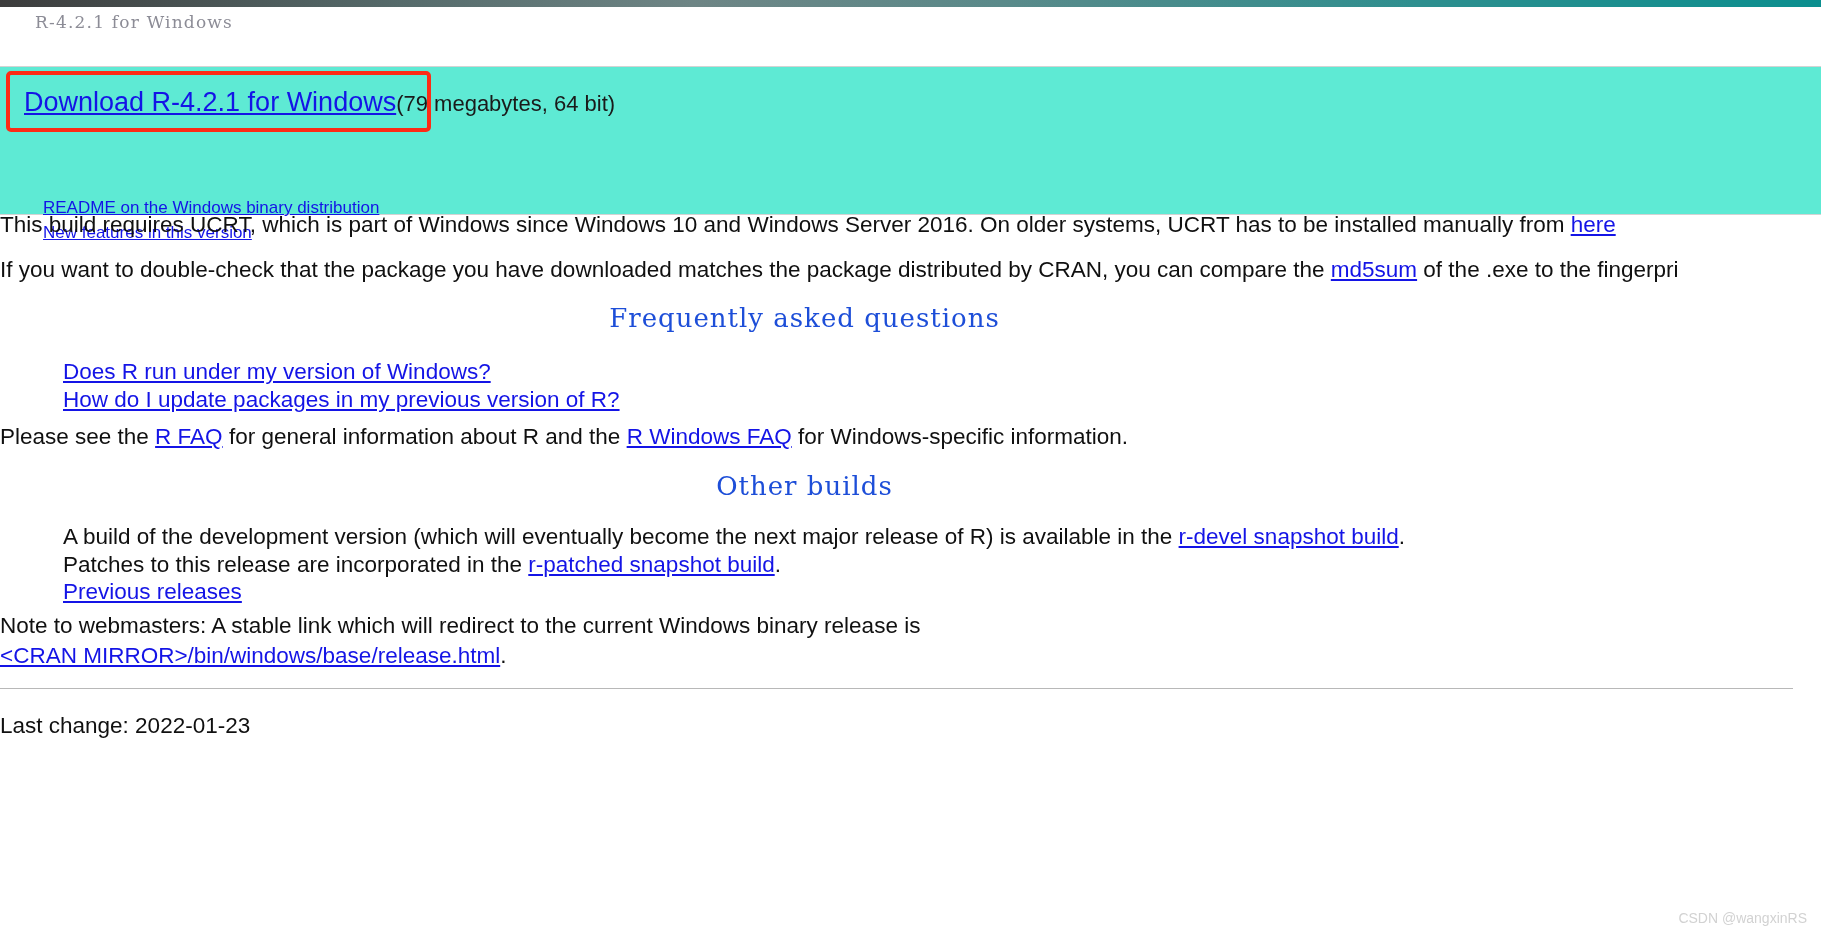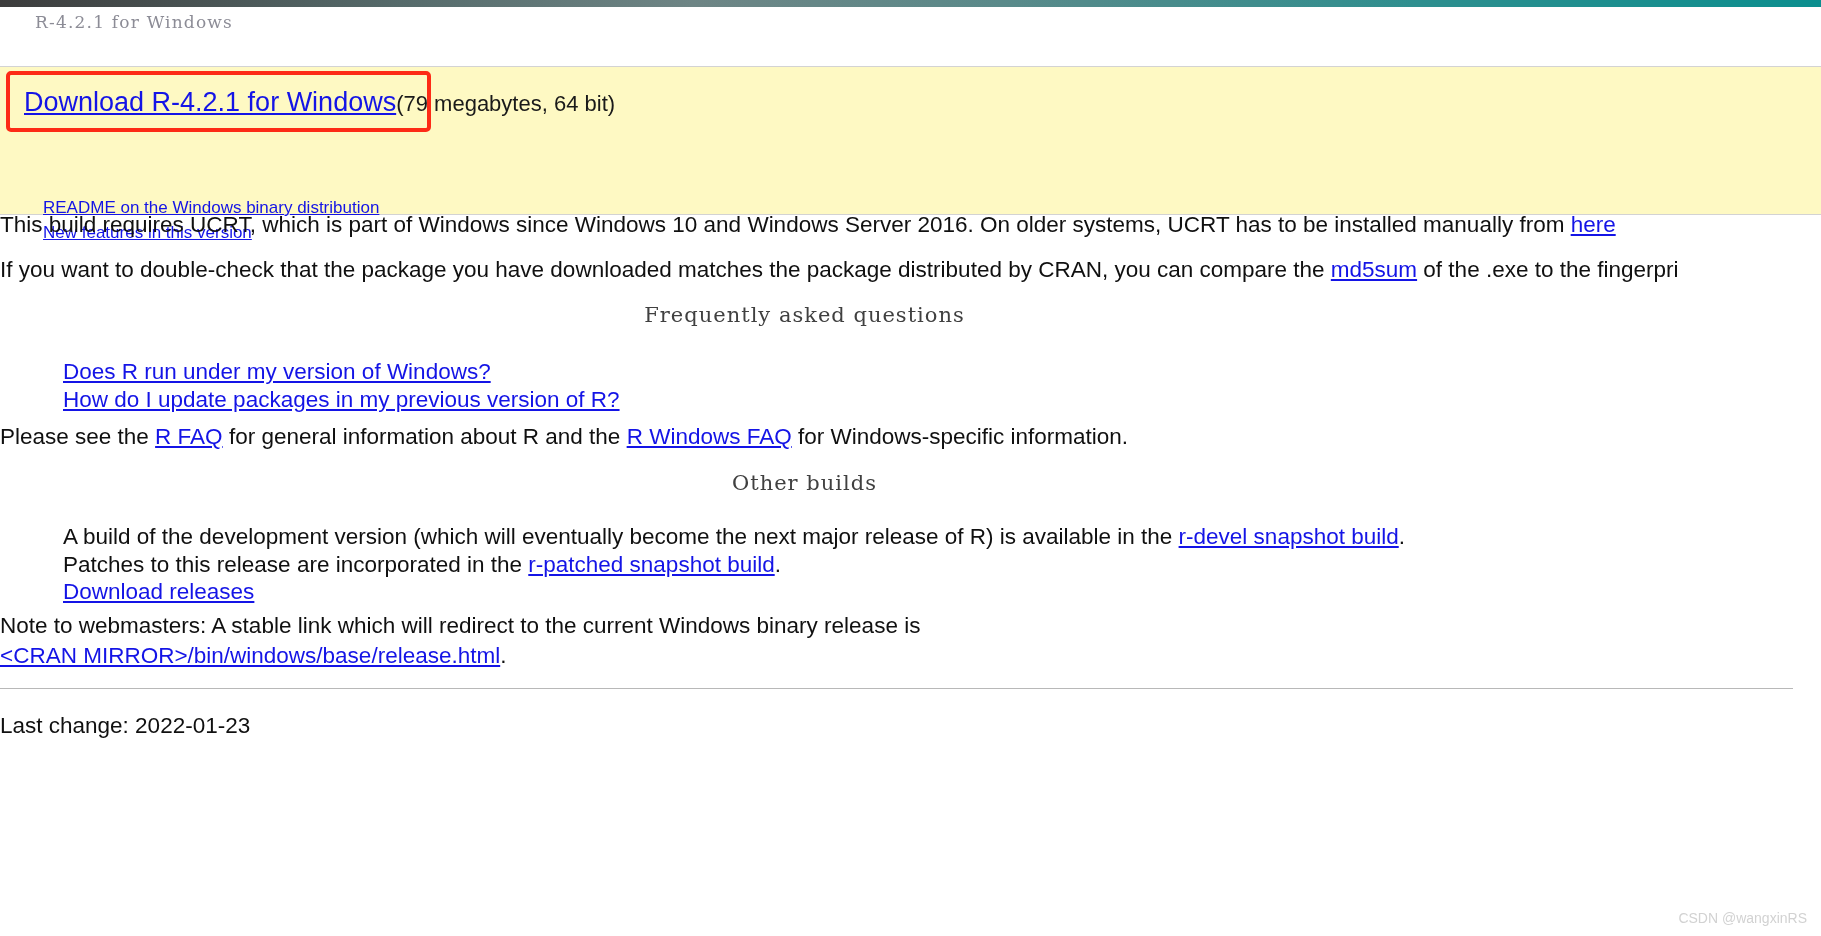--- a/index.html
+++ b/index.html
@@ -35,38 +35,38 @@
     font-size: 17px;
     letter-spacing: 1.2px;
     color: #8c8c96;
     white-space: nowrap;
     margin-left: 35px;
   }
   .section-title {
     width: 1609px;
     text-align: center;
     font-family: "DejaVu Serif", "Liberation Serif", serif;
-    font-size: 21px;
+    font-size: 26px;
     letter-spacing: 1.0px;
-    color: #404040;
+    color: #1d4ed8;
     white-space: nowrap;
     position: absolute;
     left: 0;
   }
   #faq-title { top: 303px; }
   #other-title { top: 471px; }
 
   
   .download-panel {
     position: absolute;
     top: 66px;
     left: 0;
     width: 1821px;
     height: 149px;
-    background: #fef9c3;
+    background: #5eead4;
     border-top: 1px solid #d3d3d3;
     border-bottom: 1px solid #d3d3d3;
   }
   .redbox {
     position: absolute;
     left: 6px;
     top: 4px;
     width: 425px;
     height: 61px;
     border: 4px solid #fd2b16;
@@ -202,21 +202,21 @@
   <li><a href="#">How do I update packages in my previous version of R?</a></li>
 </ul>
 
 <div class="para" id="para-faq"><span>Please see the </span><a href="#">R FAQ</a><span> for general information about R and the </span><a href="#">R Windows FAQ</a><span> for Windows-specific information.</span></div>
 
 <div class="section-title" id="other-title">Other builds</div>
 
 <ul class="bullets" id="other-bullets">
   <li><span>A build of the development version (which will eventually become the next major release of R) is available in the </span><a href="#">r-devel snapshot build</a><span>.</span></li>
   <li><span>Patches to this release are incorporated in the </span><a href="#">r-patched snapshot build</a><span>.</span></li>
-  <li><a href="#">Download releases</a></li>
+  <li><a href="#">Previous releases</a></li>
 </ul>
 
 <div class="para" id="para-note1">Note to webmasters: A stable link which will redirect to the current Windows binary release is</div>
 <div class="para" id="para-note2"><a href="#">&lt;CRAN MIRROR&gt;/bin/windows/base/release.html</a><span>.</span></div>
 
 <div class="hrule"></div>
 
 <div class="para" id="para-last">Last change: 2022-01-23</div>
 
 <div class="watermark">CSDN @wangxinRS</div>

